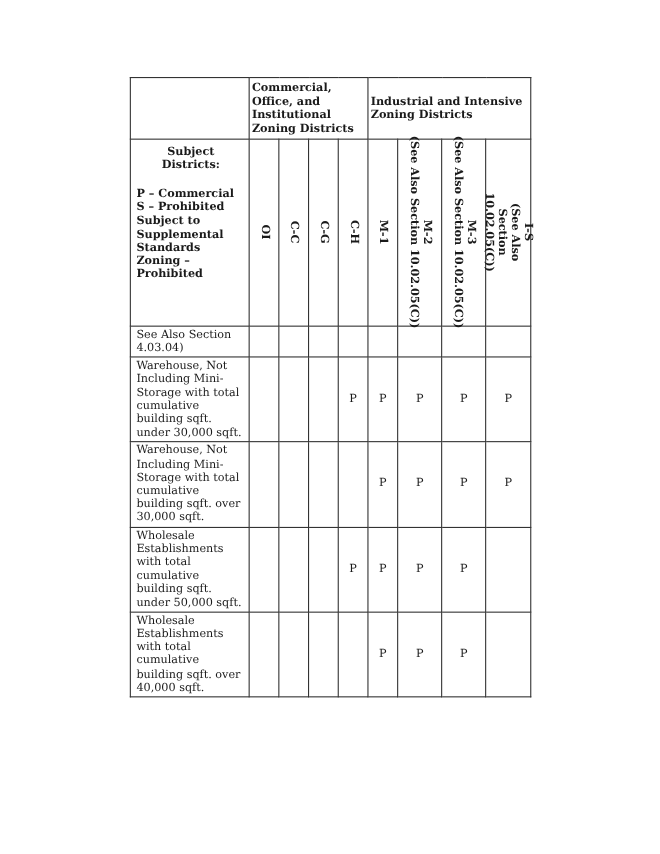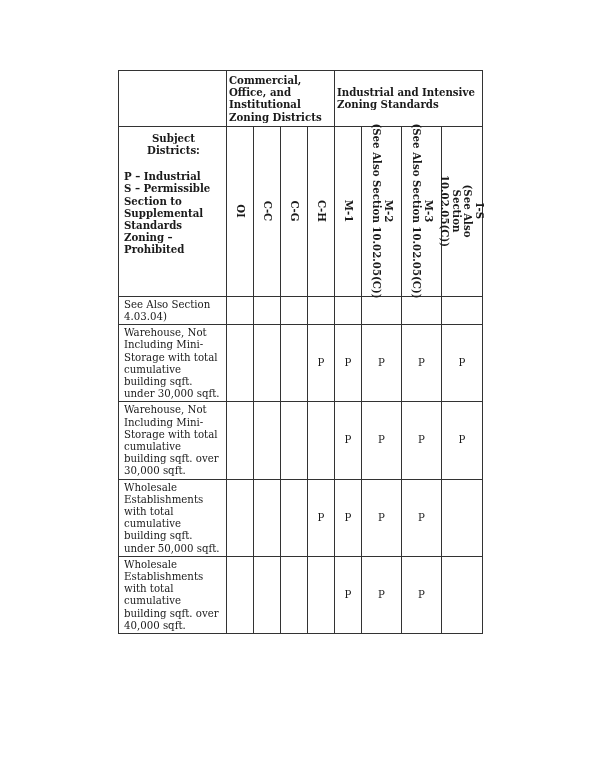--- a/index.html
+++ b/index.html
@@ -32,27 +32,27 @@
       <col style="width:27px">
     <col style="width:27px">
       <col style="width:40px">
       <col style="width:40px">
       <col style="width:41px">
   </colgroup>
   <tbody>
       <tr style="height:49px">
     <td></td>
     <td colspan="4" class="grp thick-l">Commercial, Office, and Institutional Zoning Districts</td>
-    <td colspan="4" class="grp thick-l">Industrial and Intensive Zoning Standards</td>
+    <td colspan="4" class="grp thick-l">Industrial and Intensive Zoning Districts</td>
   </tr>
   <tr style="height:170px">
     <td class="legend">
       <span class="lt">Subject Districts:</span>
-      <span class="ll">P – Industrial</span>
-      <span class="ll">S – Permissible Section to Supplemental Standards</span>
+      <span class="ll">P – Commercial</span>
+      <span class="ll">S – Prohibited Subject to Supplemental Standards</span>
       <span class="ll">Zoning – Prohibited</span>
     </td>
     <td class="vcell thick-l">
           <div class="vtxt">
             <div>OI</div>
           </div>
         </td>
     <td class="vcell">
           <div class="vtxt">
             <div>C-C</div>

